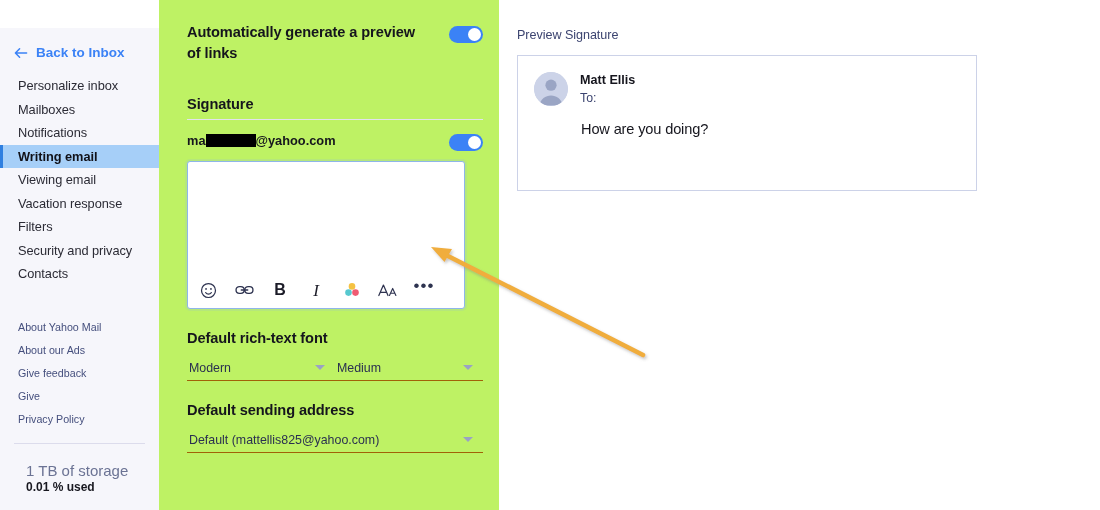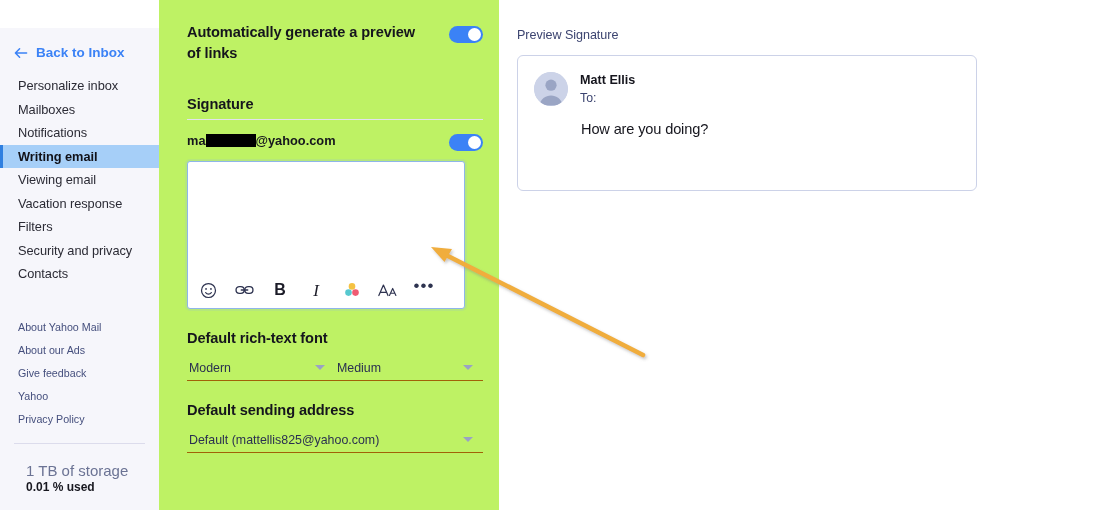--- a/index.html
+++ b/index.html
@@ -304,21 +304,21 @@
   .preview-label {
     font-size: 12.6px;
     color: #3c4470;
     letter-spacing: -0.05px;
   }
   .preview-card {
     margin-top: 13px;
     width: 460px;
     height: 136px;
     border: 1px solid #ccd2e8;
-    border-radius: 6px;
+    border-radius: 0;
     background: #ffffff;
     padding: 16px 0 0 16px;
   }
   .preview-head {
     display: flex;
     align-items: flex-start;
     gap: 12px;
   }
   .avatar {
     width: 34px; height: 34px;
@@ -408,21 +408,21 @@
       <div class="footer-link">
         <span>About Yahoo Mail</span>
       </div>
       <div class="footer-link">
         <span>About our Ads</span>
       </div>
       <div class="footer-link">
         <span>Give feedback</span>
       </div>
       <div class="footer-link">
-        <span>Yahoo</span>
+        <span>Give</span>
       </div>
       <div class="footer-link">
         <span>Privacy Policy</span>
       </div>
     </div>
 
     <div class="sidebar-divider"></div>
 
     <div class="storage">
       <div class="storage-total">1 TB of storage</div>

